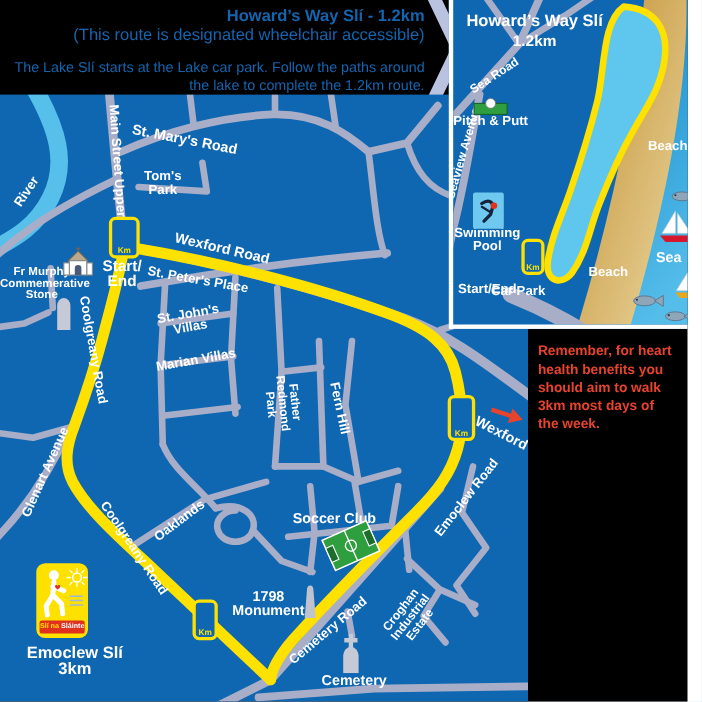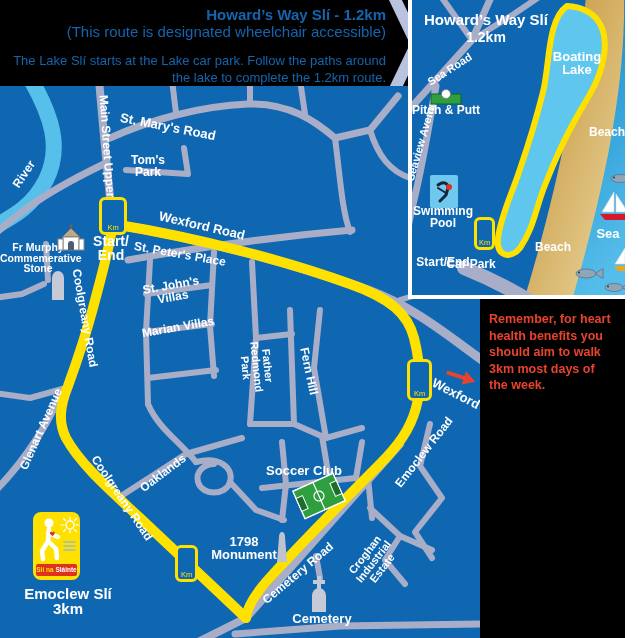--- a/index.html
+++ b/index.html
@@ -24,21 +24,21 @@
   .lbl{position:absolute;color:#fff;font-weight:bold;text-align:center;line-height:1.02;white-space:nowrap;}
   .lbl.wrap{white-space:normal;}
   .s11{font-size:11px;} .s12{font-size:12px;} .s13{font-size:13px;} .s14{font-size:14px;} .s15{font-size:15px;}
   .s10{font-size:10.5px;}
   
   .km-marker{position:absolute;background:#0f67b1;border:3px solid #ffe100;border-radius:6px;
              box-sizing:border-box;display:flex;flex-direction:column;align-items:center;
              justify-content:flex-end;padding:1px;z-index:3;}
   .km-marker .fig{flex:1 1 auto;display:flex;align-items:center;}
   .mini-banner{width:11px;height:4px;background:#e0301e;border-radius:1px;margin:1px 0;}
-  .km-label{color:#ffe100;font-size:7.5px;font-weight:normal;line-height:1;margin-top:32px;}
+  .km-label{color:#ffe100;font-size:7.5px;font-weight:bold;line-height:1;margin-top:32px;}
   
   .sli-logo{position:absolute;left:33px;top:426px;width:47px;height:68px;background:#ffe100;
             border-radius:8px;z-index:3;}
   .sli-banner{position:absolute;left:3px;bottom:4px;width:41px;height:12px;background:#e0301e;
               border-radius:2px;text-align:center;font-size:6.5px;font-weight:bold;line-height:12px;white-space:nowrap;}
   .sli-banner .ya{color:#ffe100;} .sli-banner .wh{color:#fff;}
   .icon{position:absolute;z-index:2;}
 </style>
 </head>
 <body>
@@ -264,21 +264,20 @@
           <path d="M 28,-5 L 60,40" stroke-width="6"></path>
           <path d="M 60,40 L 102,14 L 130,-5" stroke-width="6"></path>
           <path d="M 24,86 C 16,130 10,170 0,208 L -5,232" stroke-width="7"></path>
           <path d="M 52,268 C 82,280 104,292 126,306" stroke-width="14"></path>
         </g>
         <path d="M 155,6 C 185,8 196,28 192,55 C 188,82 175,98 163,120 C 150,143 142,162 133,185 C 124,207 122,228 108,248 C 98,260 84,256 86,238 C 89,215 99,196 107,172 C 117,143 124,120 131,92 C 138,64 135,20 155,6 Z" fill="#5fc6ee" stroke="#ffe100" stroke-width="6" stroke-linejoin="round"></path>
       </svg>
 
       <div class="lbl s15" style="left:4px;top:12px;width:140px;">Howard’s Way Slí</div>
       <div class="lbl s14" style="left:4px;top:30px;width:140px;">1.2km</div>
-      <div class="lbl s13 wrap" style="left:134px;top:50px;width:62px;">Boating Lake</div>
       <div class="lbl s11" style="left:10px;top:64px;width:56px;transform:rotate(-33deg);">Sea Road</div>
       <div class="lbl s11" style="left:-42px;top:134px;width:104px;transform:rotate(-74deg);">Seaview Avenue</div>
 
       <svg class="icon" style="left:18px;top:88px;" width="32" height="17">
         <rect x="1" y="6" width="30" height="10" fill="#2e9e3e" stroke="#14632a" stroke-width="1"></rect>
         <circle cx="16" cy="6" r="4.5" fill="#fff" stroke="#777" stroke-width="0.8"></circle>
       </svg>
       <div class="lbl s12" style="left:0px;top:104px;width:66px;">Pitch &amp; Putt</div>
 
       <div class="icon" style="left:18px;top:175px;width:28px;height:33px;background:#6fc8ee;border-radius:2px;">

